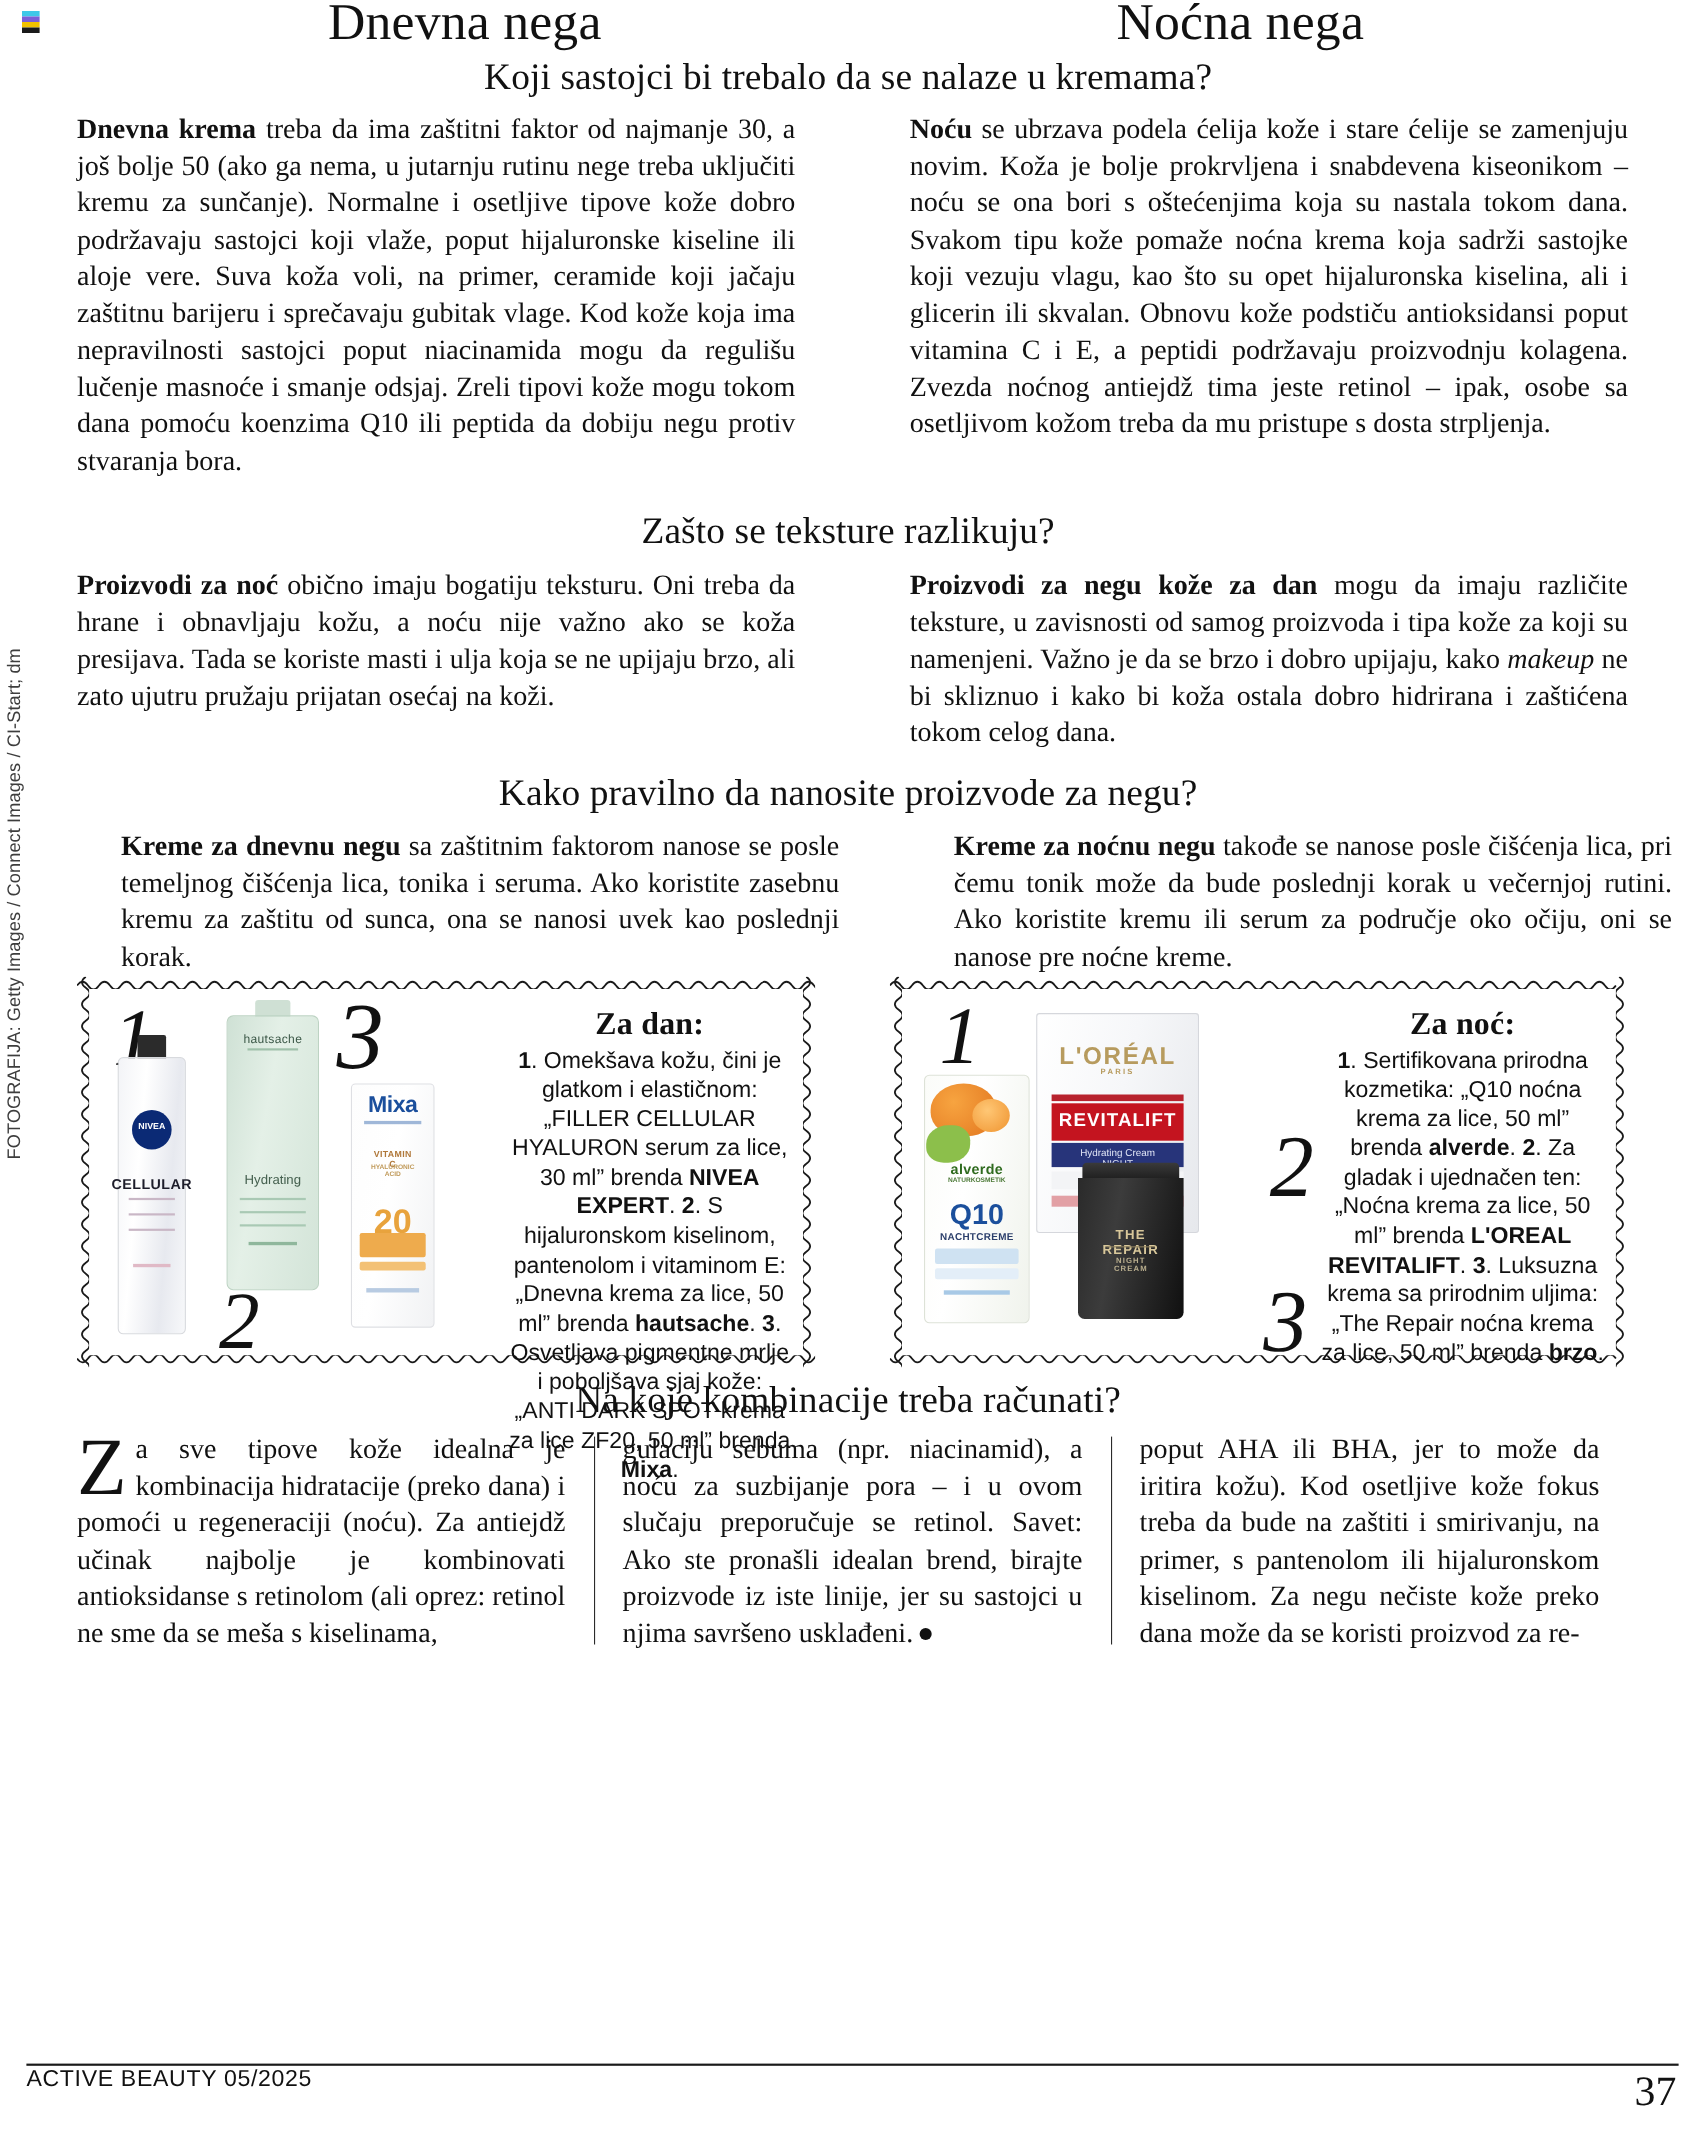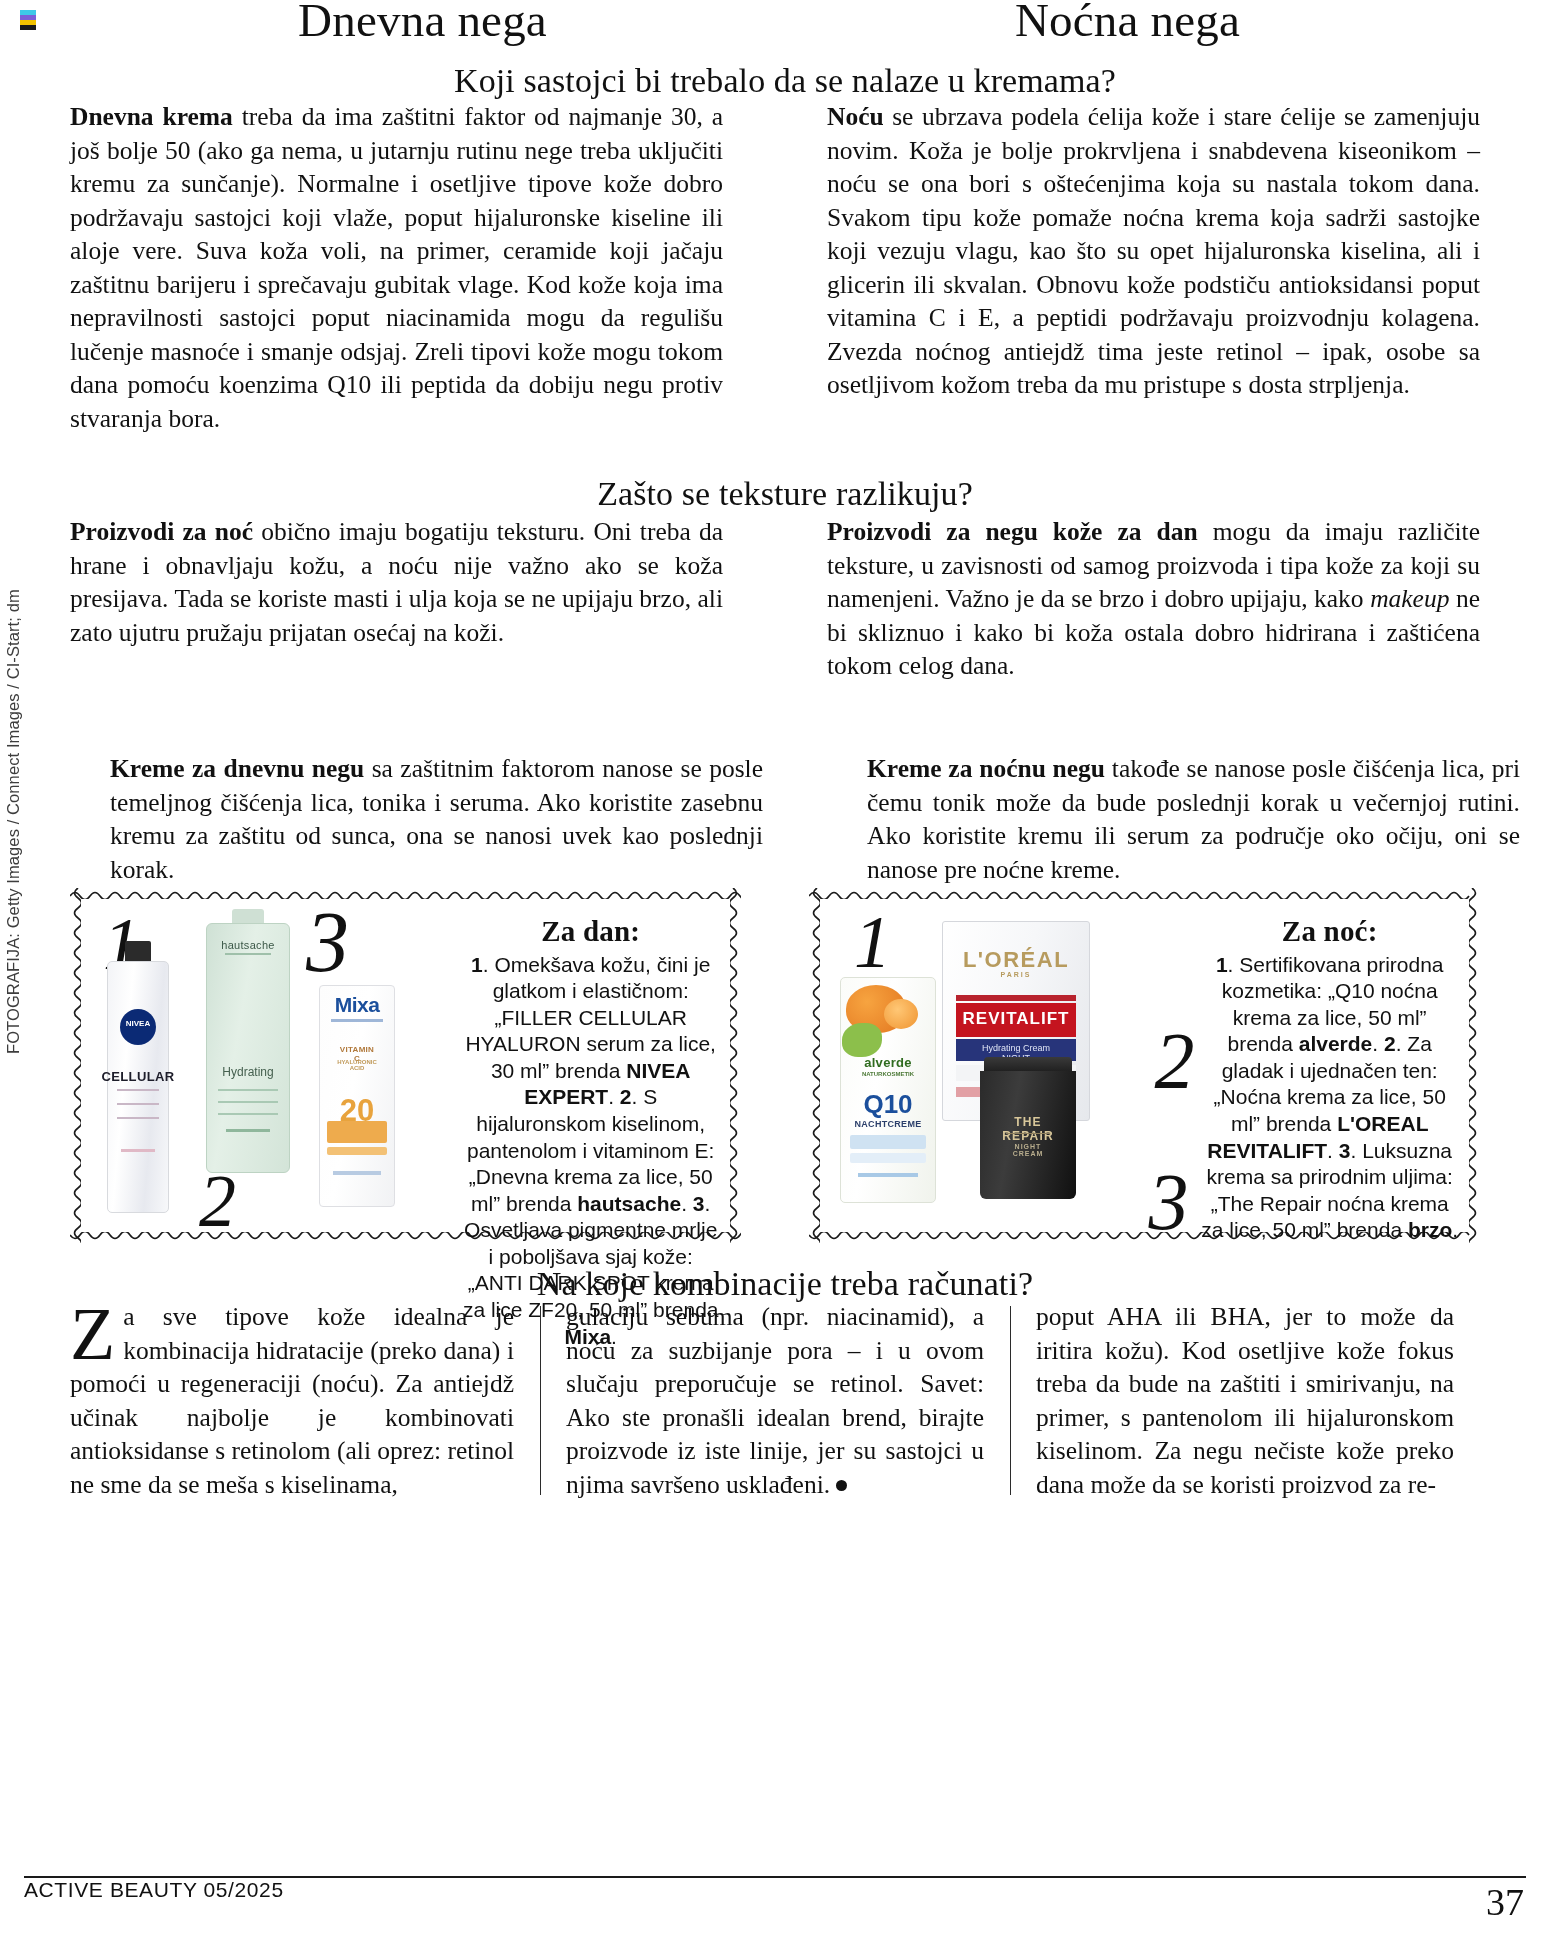--- a/index.html
+++ b/index.html
@@ -61,26 +61,25 @@
     margin: 0;
     font-weight: 400;
     font-size: 47px;
     line-height: 1.05;
     letter-spacing: .2px;
   }
 
   
   .sec-head {
     position: absolute;
-    width: 1410px; left: 80px;
+    width: 1410px; left: 66px;
     text-align: center;
     font-size: 34px;
     font-weight: 400;
     letter-spacing: .1px;
-    margin-top: 10px;
   }
   #h-sastojci { top: 52px; }
   #h-teksture { top: 465px; }
   #h-nanosite { top: 703px; }
   #h-kombinacije { top: 1255px; }
 
   
   .two-col {
     position: absolute;
     left: 70px;
@@ -278,20 +277,21 @@
 
   <div class="two-col" id="blk-teksture">
     <div class="col">
       <p class="body-p"><b>Proizvodi za noć</b><span> obično imaju bogatiju teksturu. Oni treba da hrane i obnavljaju kožu, a noću nije važno ako se koža presijava. Tada se koriste masti i ulja koja se ne upijaju brzo, ali zato ujutru pružaju prijatan osećaj na koži.</span></p>
     </div>
     <div class="col">
       <p class="body-p"><b>Proizvodi za negu kože za dan</b><span> mogu da imaju različite teksture, u zavisnosti od samog proizvoda i tipa kože za koji su namenjeni. Važno je da se brzo i dobro upijaju, kako </span><i>makeup</i><span> ne bi skliznuo i kako bi koža ostala dobro hidrirana i zaštićena tokom celog dana.</span></p>
     </div>
   </div>
 
+  <div class="sec-head" id="h-nanosite">Kako pravilno da nanosite proizvode za negu?</div>
 
   <div class="two-col" id="blk-nanosite">
     <div class="col">
       <p class="body-p"><b>Kreme za dnevnu negu</b><span> sa zaštitnim faktorom nanose se posle temeljnog čišćenja lica, tonika i seruma. Ako koristite zasebnu kremu za zaštitu od sunca, ona se nanosi uvek kao poslednji korak.</span></p>
     </div>
     <div class="col">
       <p class="body-p"><b>Kreme za noćnu negu</b><span> takođe se nanose posle čišćenja lica, pri čemu tonik može da bude poslednji korak u večernjoj rutini. Ako koristite kremu ili serum za područje oko očiju, oni se nanose pre noćne kreme.</span></p>
     </div>
   </div>
 

